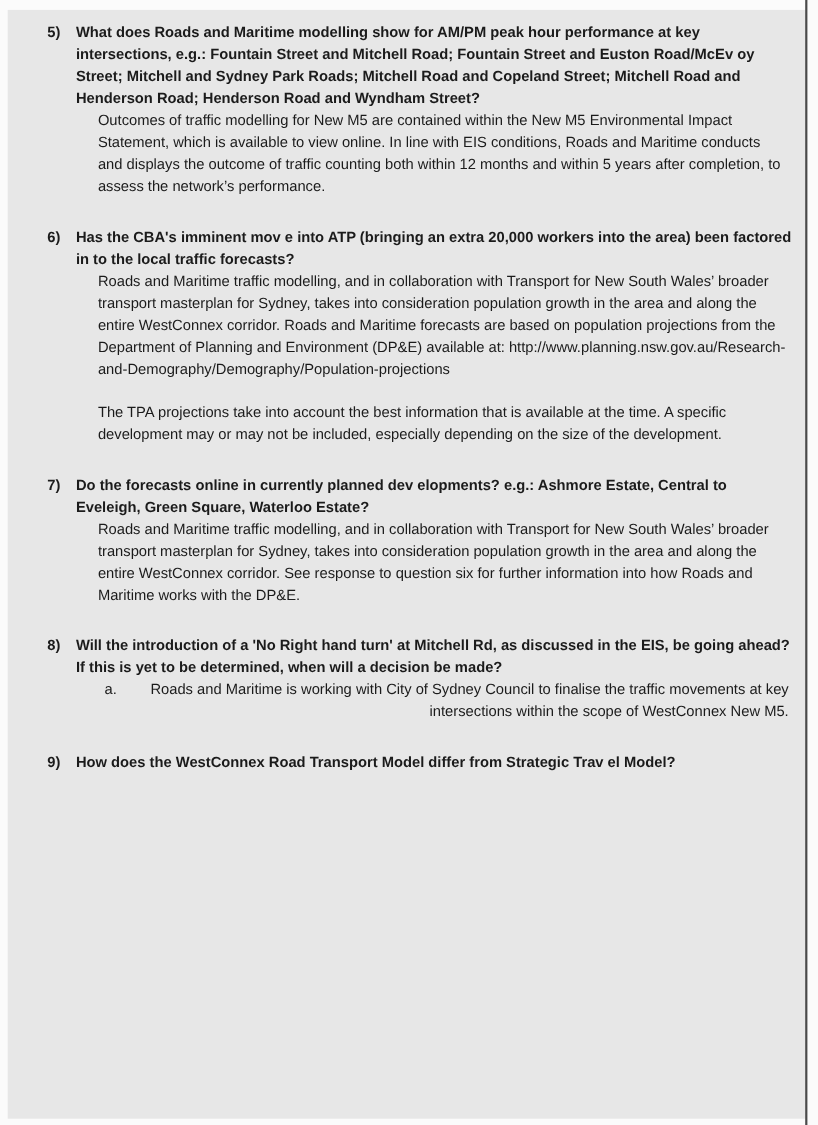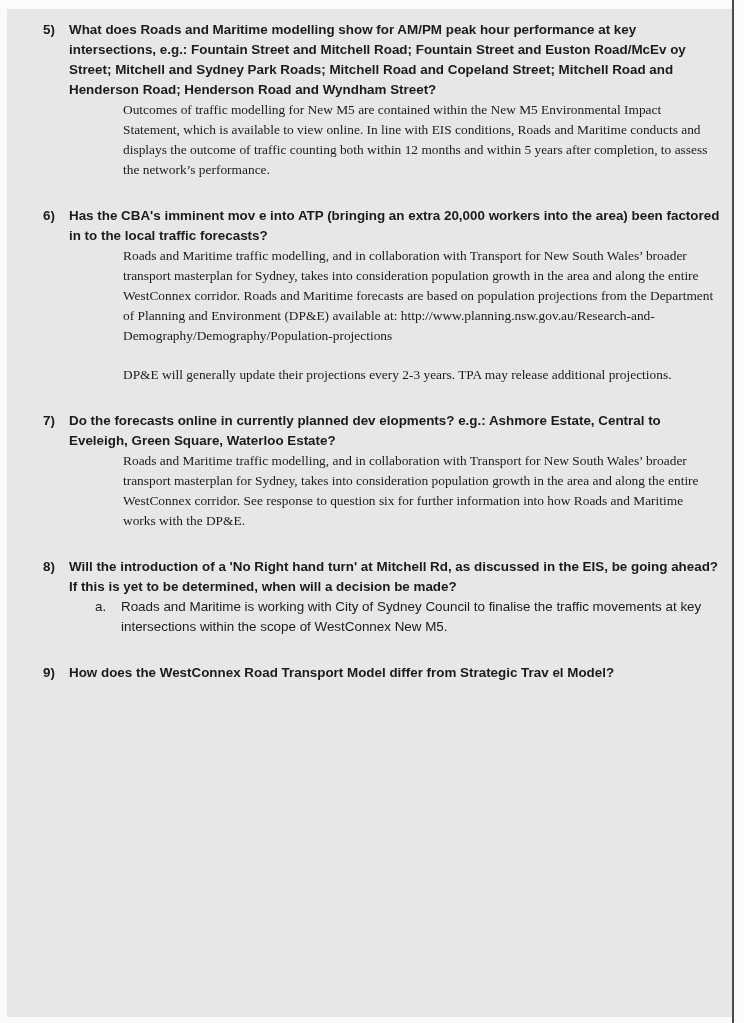--- a/index.html
+++ b/index.html
@@ -44,37 +44,36 @@
   .question:first-child { margin-top: 0; }
   .q-head {
     display: flex;
     font-weight: bold;
     margin-left: 36px;
     margin-right: 12px;
   }
   .q-num { flex: none; width: 26px; }
   .q-text { flex: 1; }
   .q-answers {
-    margin-left: 116px;
+    margin-left: 82px;
     margin-right: 16px;
-    font-family: Liberation Serif, serif;
   }
   .q-answers p {
     margin: 0;
     overflow-wrap: break-word;
     word-break: break-word;
   }
   .q-answers p + p { margin-top: 19px; }
   .q-list {
     margin-left: 88px;
     margin-right: 16px;
   }
   .q-list-item { display: flex; }
   .q-marker { flex: none; width: 26px; }
-  .q-item-text { flex: 1; }
+  .q-item-text { flex: 1; text-align: right; }
 </style>
 </head>
 <body>
 
 <div class="page">
   <div class="content">
 
     <div class="question">
       <div class="q-head">
         <span class="q-num">5)</span>
@@ -85,21 +84,21 @@
       </div>
     </div>
 
     <div class="question">
       <div class="q-head">
         <span class="q-num">6)</span>
         <span class="q-text">Has the CBA's imminent mov e into ATP (bringing an extra 20,000 workers into the area) been factored in to the local traffic forecasts?</span>
       </div>
       <div class="q-answers">
         <p>Roads and Maritime traffic modelling, and in collaboration with Transport for New South Wales’ broader transport masterplan for Sydney, takes into consideration population growth in the area and along the entire WestConnex corridor. Roads and Maritime forecasts are based on population projections from the Department of Planning and Environment (DP&amp;E) available at: http://www.planning.nsw.gov.au/Research-and-Demography/Demography/Population-projections</p>
-        <p>DP&amp;E will generally update their projections every 2-3 years. TPA may release additional projections.</p>
+        <p>The TPA projections take into account the best information that is available at the time. A specific development may or may not be included, especially depending on the size of the development.</p>
       </div>
     </div>
 
     <div class="question">
       <div class="q-head">
         <span class="q-num">7)</span>
         <span class="q-text">Do the forecasts online in currently planned dev elopments? e.g.: Ashmore Estate, Central to Eveleigh, Green Square, Waterloo Estate?</span>
       </div>
       <div class="q-answers">
         <p>Roads and Maritime traffic modelling, and in collaboration with Transport for New South Wales’ broader transport masterplan for Sydney, takes into consideration population growth in the area and along the entire WestConnex corridor. See response to question six for further information into how Roads and Maritime works with the DP&amp;E.</p>

